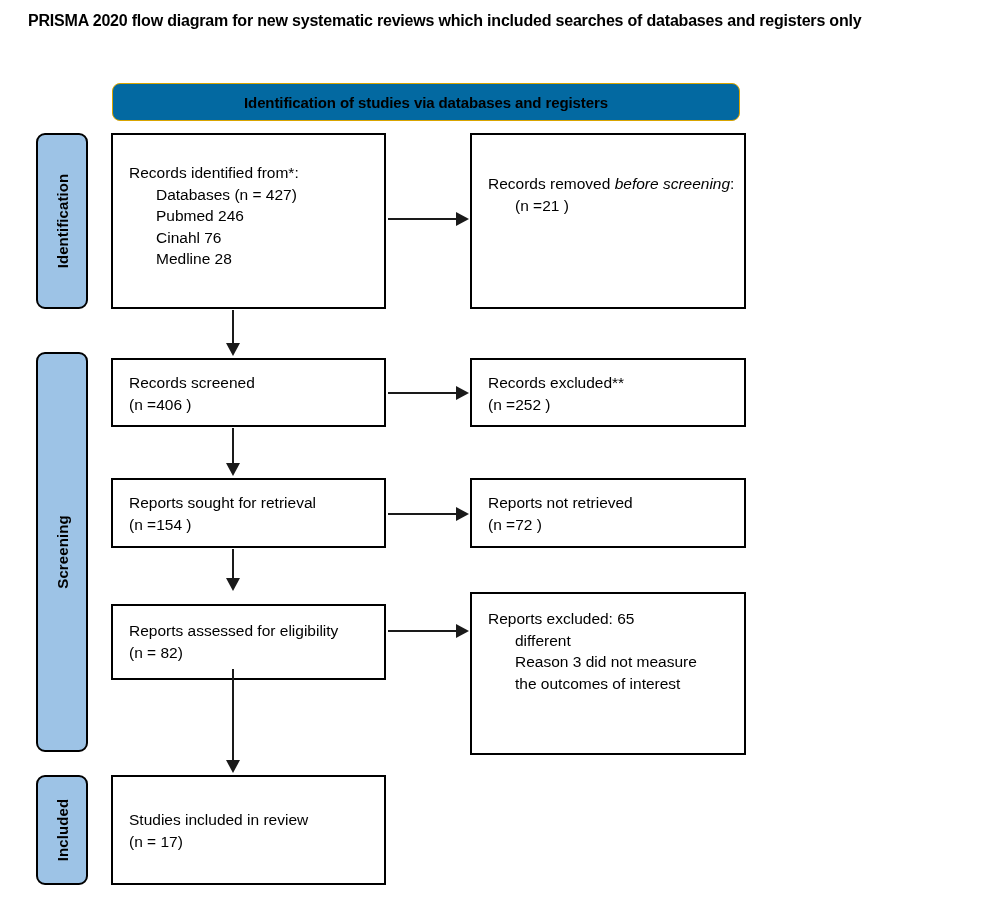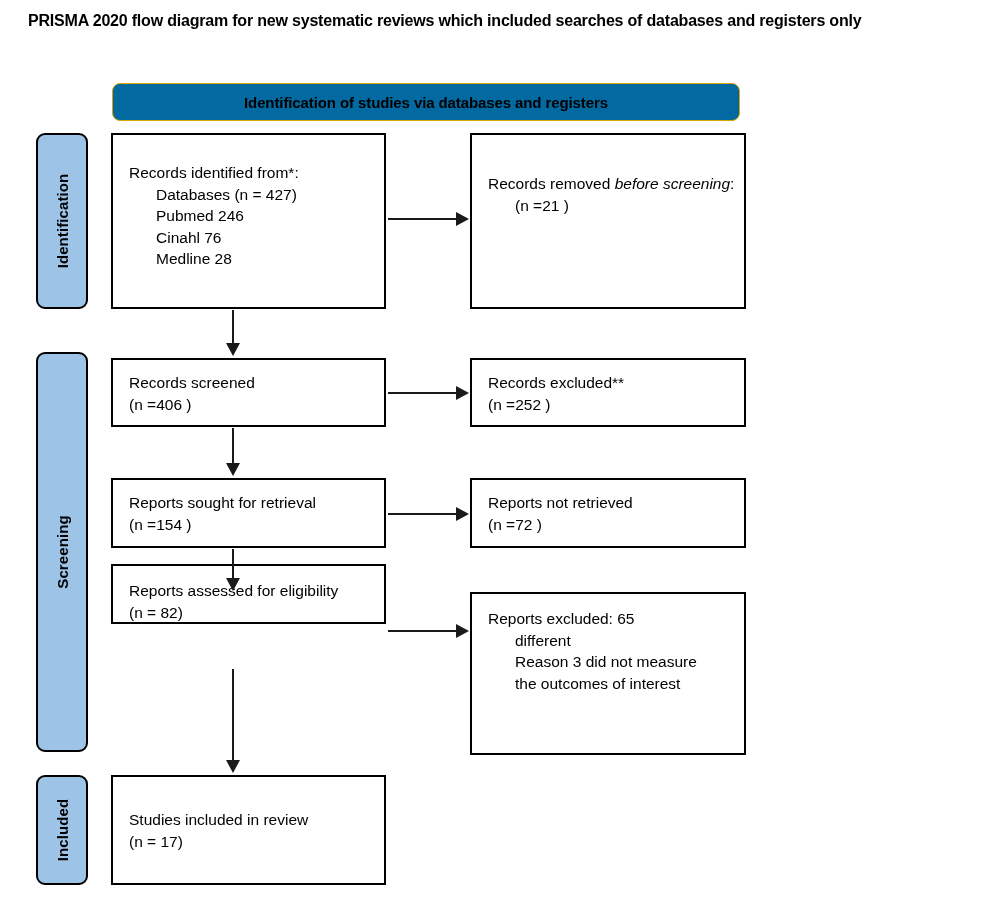--- a/index.html
+++ b/index.html
@@ -93,21 +93,21 @@
     color: #000;
     white-space: pre-wrap;
   }
   .indent-1 { padding-left: 27px; display: block; }
   .italic { font-style: italic; }
 
   
   #box-records-identified   { left: 111px; top: 133px; width: 275px; height: 176px; }
   #box-records-screened     { left: 111px; top: 358px; width: 275px; height: 69px; }
   #box-reports-sought       { left: 111px; top: 478px; width: 275px; height: 70px; padding-left: 8px; }
-  #box-reports-assessed     { left: 111px; top: 564px; width: 275px; height: 60px; padding-left: 13px; }
+  #box-reports-assessed     { left: 111px; top: 604px; width: 275px; height: 76px; padding-left: 13px; }
   #box-studies-included     { left: 111px; top: 775px; width: 275px; height: 110px; }
 
   
   #box-records-removed      { left: 470px; top: 133px; width: 276px; height: 176px; }
   #box-records-excluded     { left: 470px; top: 358px; width: 276px; height: 69px; }
   #box-reports-not-retrieved{ left: 470px; top: 478px; width: 276px; height: 70px; }
   #box-reports-excluded     { left: 470px; top: 592px; width: 276px; height: 163px; }
 
   
   #box-records-identified .box-text   { top: 27px; }

